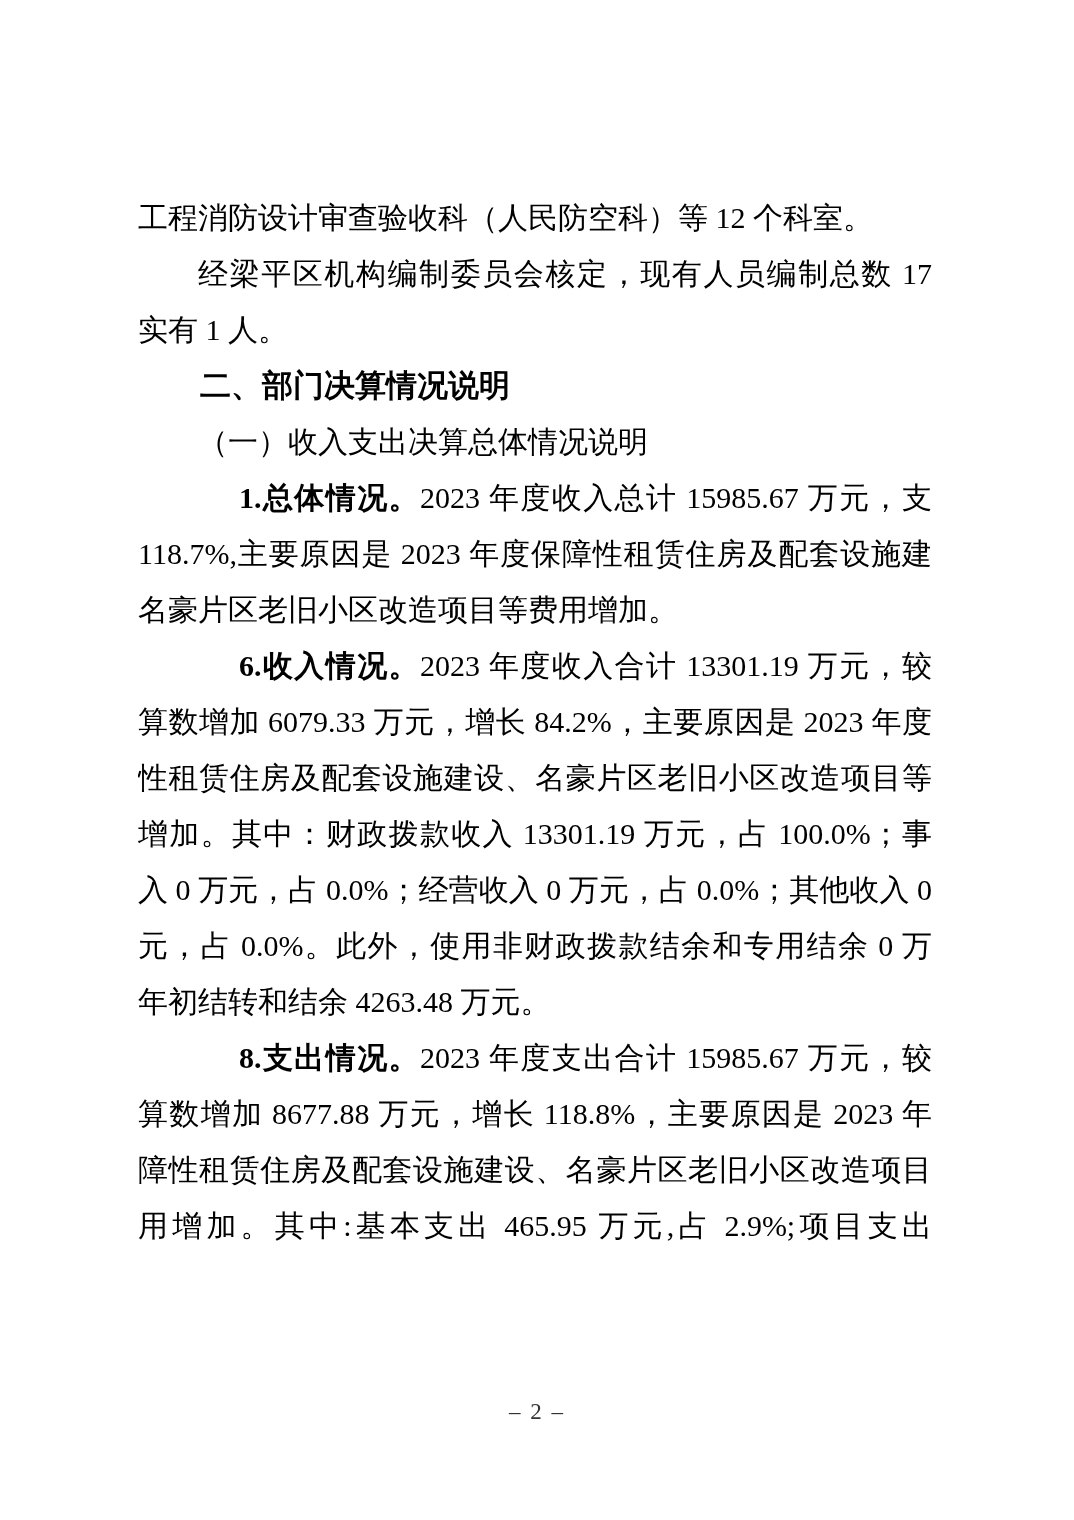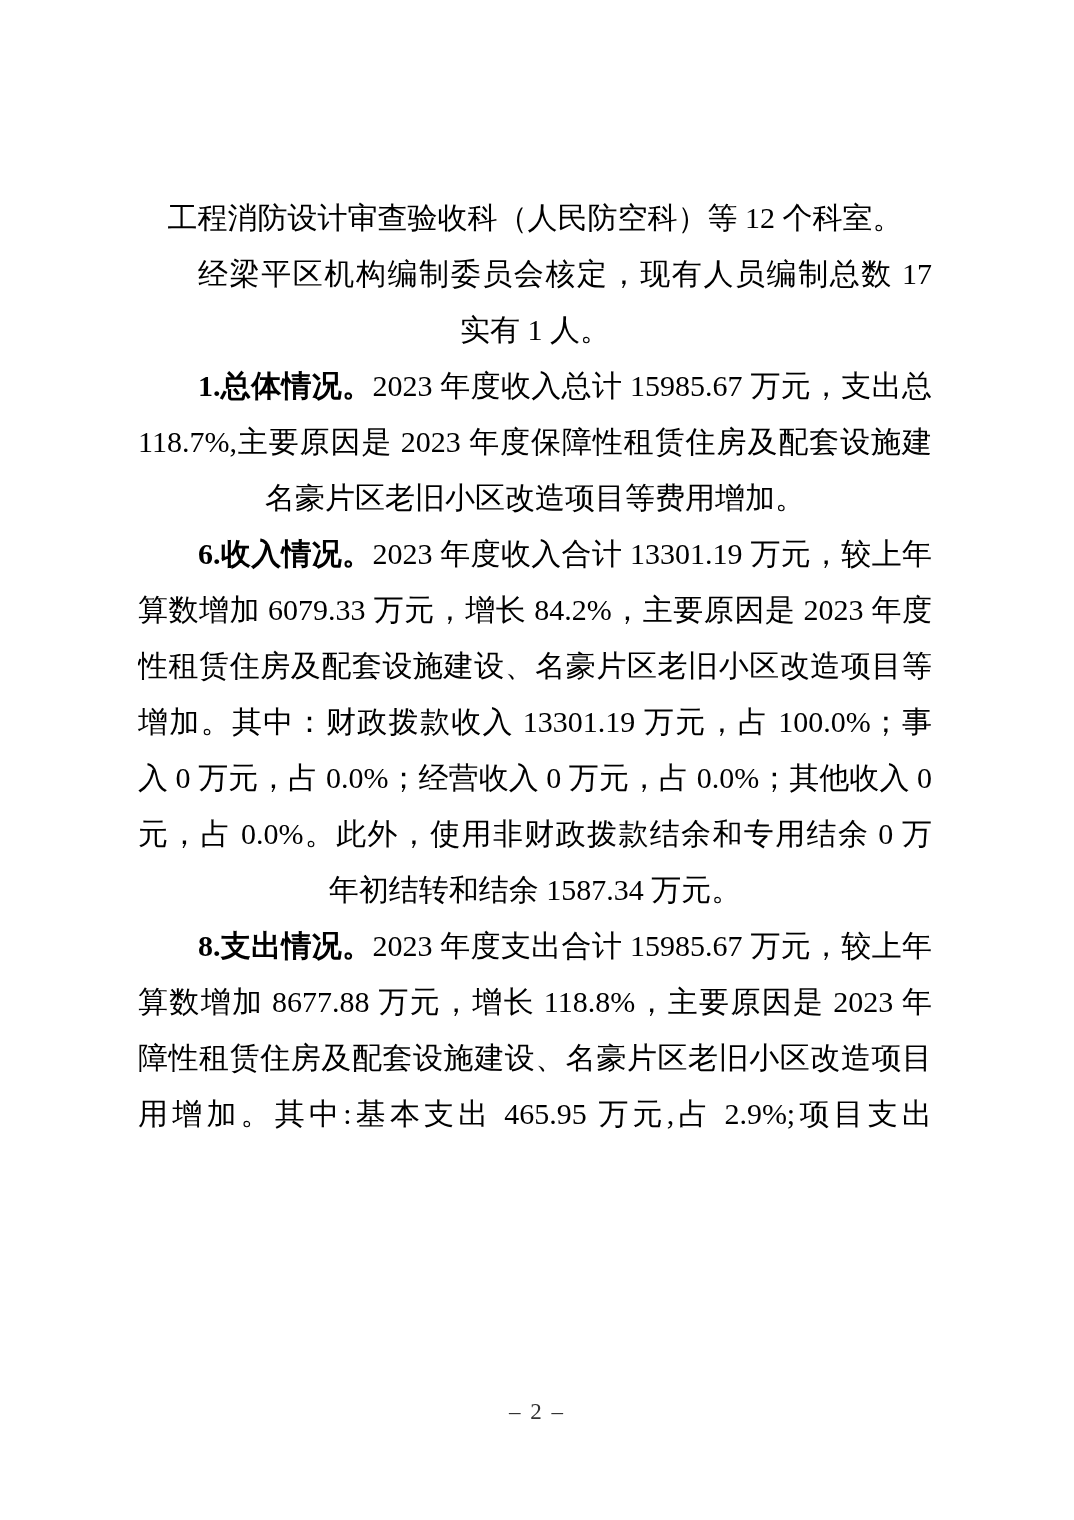--- a/index.html
+++ b/index.html
@@ -24,68 +24,70 @@
     position: absolute;
     left: 138px;
     top: 190px;
     width: 794px;
     font-size: 30px;
     line-height: 56px;
   }
   .line {
     height: 56px;
     overflow: hidden;
-    text-align: center;
   }
   .line.indent {
     text-indent: 2em;
   }
   .line.fill {
     text-align: justify;
     text-align-last: justify;
   }
   .line.h1 {
     font-weight: bold;
     font-family: "Liberation Sans", "DejaVu Sans", sans-serif;
     font-size: 31px;
   }
   .line.h2 {
     font-size: 30px;
   }
   .lead {
     font-weight: bold;
+    margin-left: 41px;
   }
   .footer {
     position: absolute;
     left: 0;
     top: 1399px;
     width: 100%;
     text-align: center;
     font-size: 23px;
     color: #333333;
     letter-spacing: 2px;
   }
 </style>
 </head>
 <body>
 
 <div class="page">
   <div class="doc-body">
       <div class="line body"><span>工程消防设计审查验收科（人民防空科）等 12 个科室。</span></div>
       <div class="line body indent fill"><span>经梁平区机构编制委员会核定，现有人员编制总数 17 名，</span></div>
       <div class="line body"><span>实有 1 人。</span></div>
+      <div class="line h1 indent"><span>二、部门决算情况说明</span></div>
+      <div class="line h2 indent"><span>（一）收入支出决算总体情况说明</span></div>
       <div class="line body indent fill"><span class="lead">1.总体情况。</span><span>2023 年度收入总计 15985.67 万元，支出总计</span></div>
       <div class="line body fill"><span>118.7%,主要原因是 2023 年度保障性租赁住房及配套设施建设、</span></div>
       <div class="line body"><span>名豪片区老旧小区改造项目等费用增加。</span></div>
       <div class="line body indent fill"><span class="lead">6.收入情况。</span><span>2023 年度收入合计 13301.19 万元，较上年决</span></div>
       <div class="line body fill"><span>算数增加 6079.33 万元，增长 84.2%，主要原因是 2023 年度保障</span></div>
       <div class="line body fill"><span>性租赁住房及配套设施建设、名豪片区老旧小区改造项目等费用</span></div>
       <div class="line body fill"><span>增加。其中：财政拨款收入 13301.19 万元，占 100.0%；事业收</span></div>
       <div class="line body fill"><span>入 0 万元，占 0.0%；经营收入 0 万元，占 0.0%；其他收入 0 万</span></div>
       <div class="line body fill"><span>元，占 0.0%。此外，使用非财政拨款结余和专用结余 0 万元，</span></div>
-      <div class="line body"><span>年初结转和结余 1587.34 万元。</span></div>
+      <div class="line body"><span>年初结转和结余 4263.48 万元。</span></div>
       <div class="line body indent fill"><span class="lead">8.支出情况。</span><span>2023 年度支出合计 15985.67 万元，较上年决</span></div>
       <div class="line body fill"><span>算数增加 8677.88 万元，增长 118.8%，主要原因是 2023 年度保</span></div>
       <div class="line body fill"><span>障性租赁住房及配套设施建设、名豪片区老旧小区改造项目等费</span></div>
       <div class="line body fill"><span>用增加。其中:基本支出 465.95 万元,占 2.9%;项目支出 15519.72</span></div>
     </div>
   <div class="footer">– 2 –</div>
 </div>
 
 </body></html>

